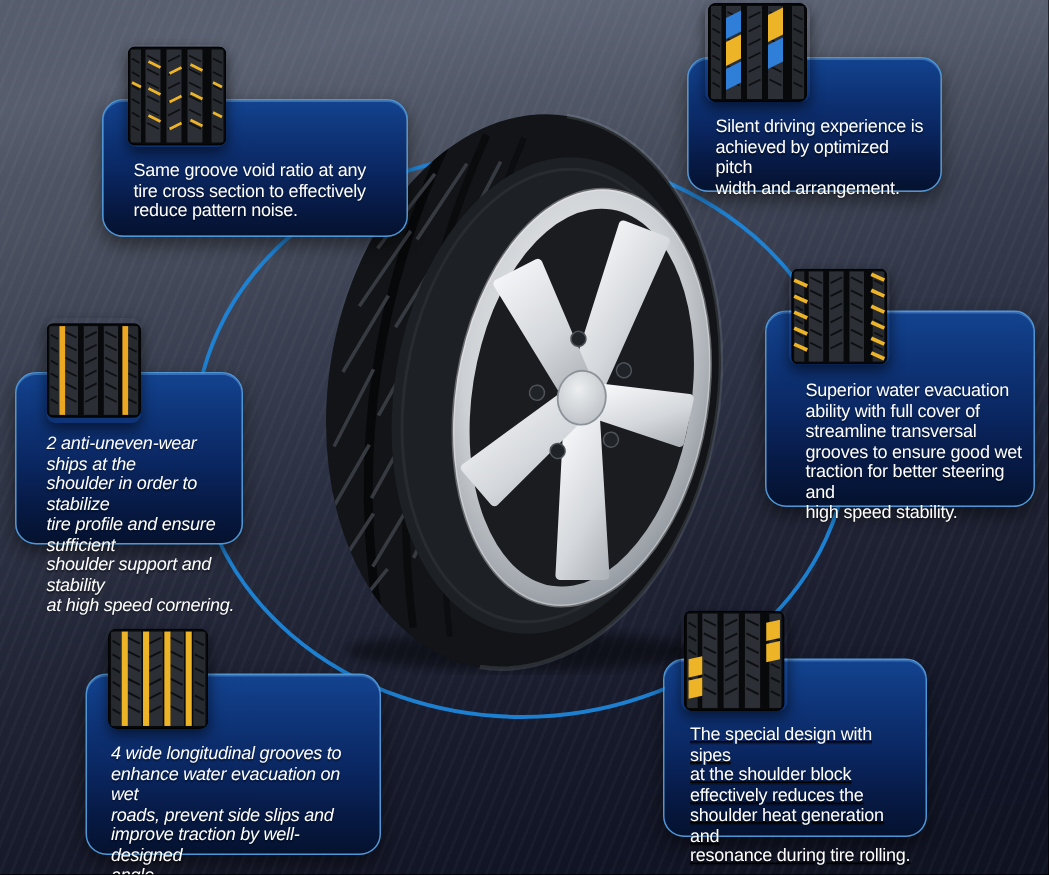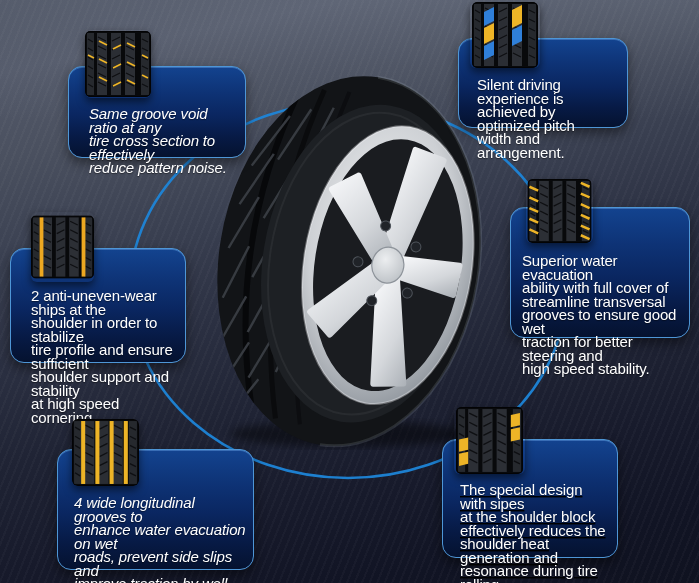--- a/index.html
+++ b/index.html
@@ -25,33 +25,33 @@
     box-shadow:0 4px 9px rgba(0,0,0,0.55);
   }
   .thumb svg { display:block; width:100%; height:100%; }
   .panel {
     position:absolute; z-index:3; border-radius:14px;
     border:1px solid #4e96d6;
     background:linear-gradient(180deg, #13438f 0%, #0e3376 28%, #0a2660 54%, #071a45 78%, #05122f 100%);
     box-shadow:0 5px 12px rgba(0,0,0,0.45), inset 0 1px 0 rgba(130,190,255,0.35);
   }
   .panel p {
-    margin:0; color:#fff; font-size:15px; line-height:13.5px;
+    margin:0; color:#fff; font-size:12px; line-height:13.5px;
     letter-spacing:-0.15px; white-space:pre-line;
     text-shadow:0 1px 1px rgba(0,0,0,0.45);
   }
   
   .c0t { left:85px;  top:30px;  width:66px; height:68px; }
-  .c0p { left:68px;  top:66px;  width:178px; height:92px;  padding:40px 6px 0 20px;font-style:italic; }
+  .c0p { left:68px;  top:66px;  width:204px; height:92px;  padding:40px 6px 0 20px; }
   .c1t { left:470px; top:2px;   width:70px; height:66px; }
   .c1p { left:458px; top:38px;  width:170px; height:90px;  padding:39px 8px 0 18px; }
   .c2t { left:31px;  top:212px; width:63px; height:70px; }
-  .c2p { left:10px;  top:248px; width:176px; height:115px; padding:40px 0 0 20px; }
+  .c2p { left:10px;  top:248px; width:152px; height:115px; padding:40px 0 0 20px;font-style:italic; }
   .c3t { left:526px; top:179px; width:67px; height:64px; }
-  .c3p { left:510px; top:207px; width:180px; height:131px; padding:46px 2px 0 11px; }
+  .c3p { left:510px; top:207px; width:180px; height:131px; padding:46px 2px 0 26px; }
   .c4t { left:72px;  top:419px; width:67px; height:67px; }
   .c4p { left:57px;  top:449px; width:197px; height:121px; padding:46px 6px 0 16px;font-style:italic; }
   .c5t { left:454px; top:407px; width:71px; height:67px; }
   .c5p { left:442px; top:439px; width:176px; height:119px; padding:43px 6px 0 17px;text-decoration:underline; }
 </style>
 </head>
 <body>
 
 <div class="stage">
   <div class="haze"></div>

